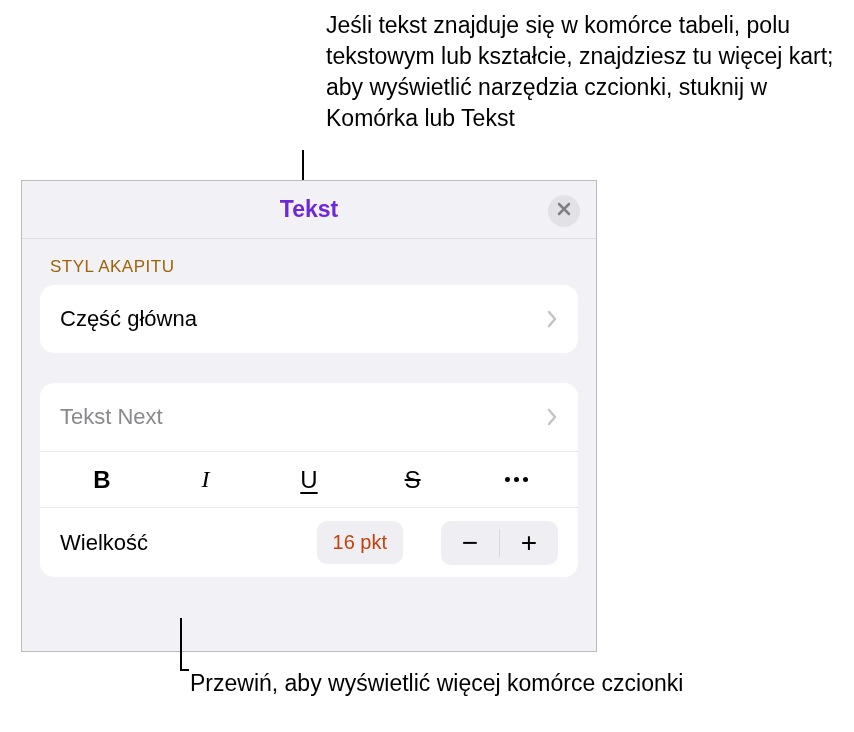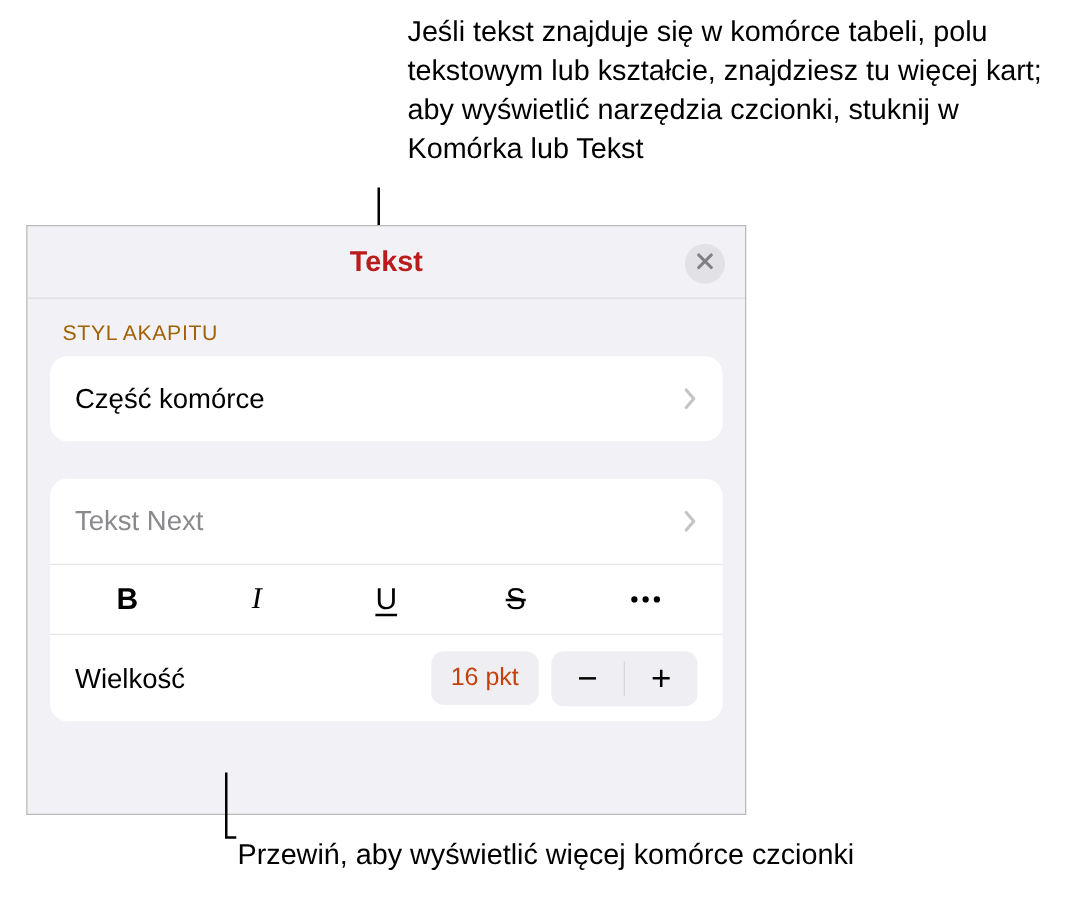--- a/index.html
+++ b/index.html
@@ -67,21 +67,21 @@
       height: 58px;
       display: flex;
       align-items: center;
       justify-content: center;
       position: relative;
       border-bottom: 1px solid #ddd;
     }
     .panel-title {
       font-size: 23px;
       font-weight: 600;
-      color: #b91c1c;
+      color: #6d28d9;
     }
     .close-btn {
       position: absolute;
       right: 16px;
       top: 14px;
       width: 32px;
       height: 32px;
       border-radius: 50%;
       background: #e2e2e6;
       display: flex;
@@ -163,20 +163,21 @@
       height: 5px;
       border-radius: 50%;
       background: #000;
     }
     .size-row {
       display: flex;
       align-items: center;
       padding: 0 20px;
       height: 70px;
       border-top: 1px solid #e6e6ea;
+      gap: 28px;
     }
     .size-label {
       flex: 1;
       font-size: 22px;
     }
     .size-value {
       background: #efeff3;
       border-radius: 10px;
       padding: 10px 16px;
       font-size: 20px;
@@ -222,21 +223,21 @@
             <path d="M2 2 L12 12 M12 2 L2 12" stroke="#7f7f85" stroke-width="2.5" stroke-linecap="round"></path>
           </svg>
       </span>
     </div>
   </div>
 
   <div class="section-label">STYL AKAPITU</div>
 
   <div class="card">
     <div class="row">
-      <span class="row-label">Część komórce</span>
+      <span class="row-label">Część główna</span>
       <span class="chevron">
         <svg viewBox="0 0 12 18">
             <path d="M3 2 L9 9 L3 16" stroke="#c4c4c8" stroke-width="2.5" fill="none" stroke-linecap="round" stroke-linejoin="round"></path>
           </svg>
       </span>
     </div>
   </div>
 
   <div class="card-spacer"></div>
 

